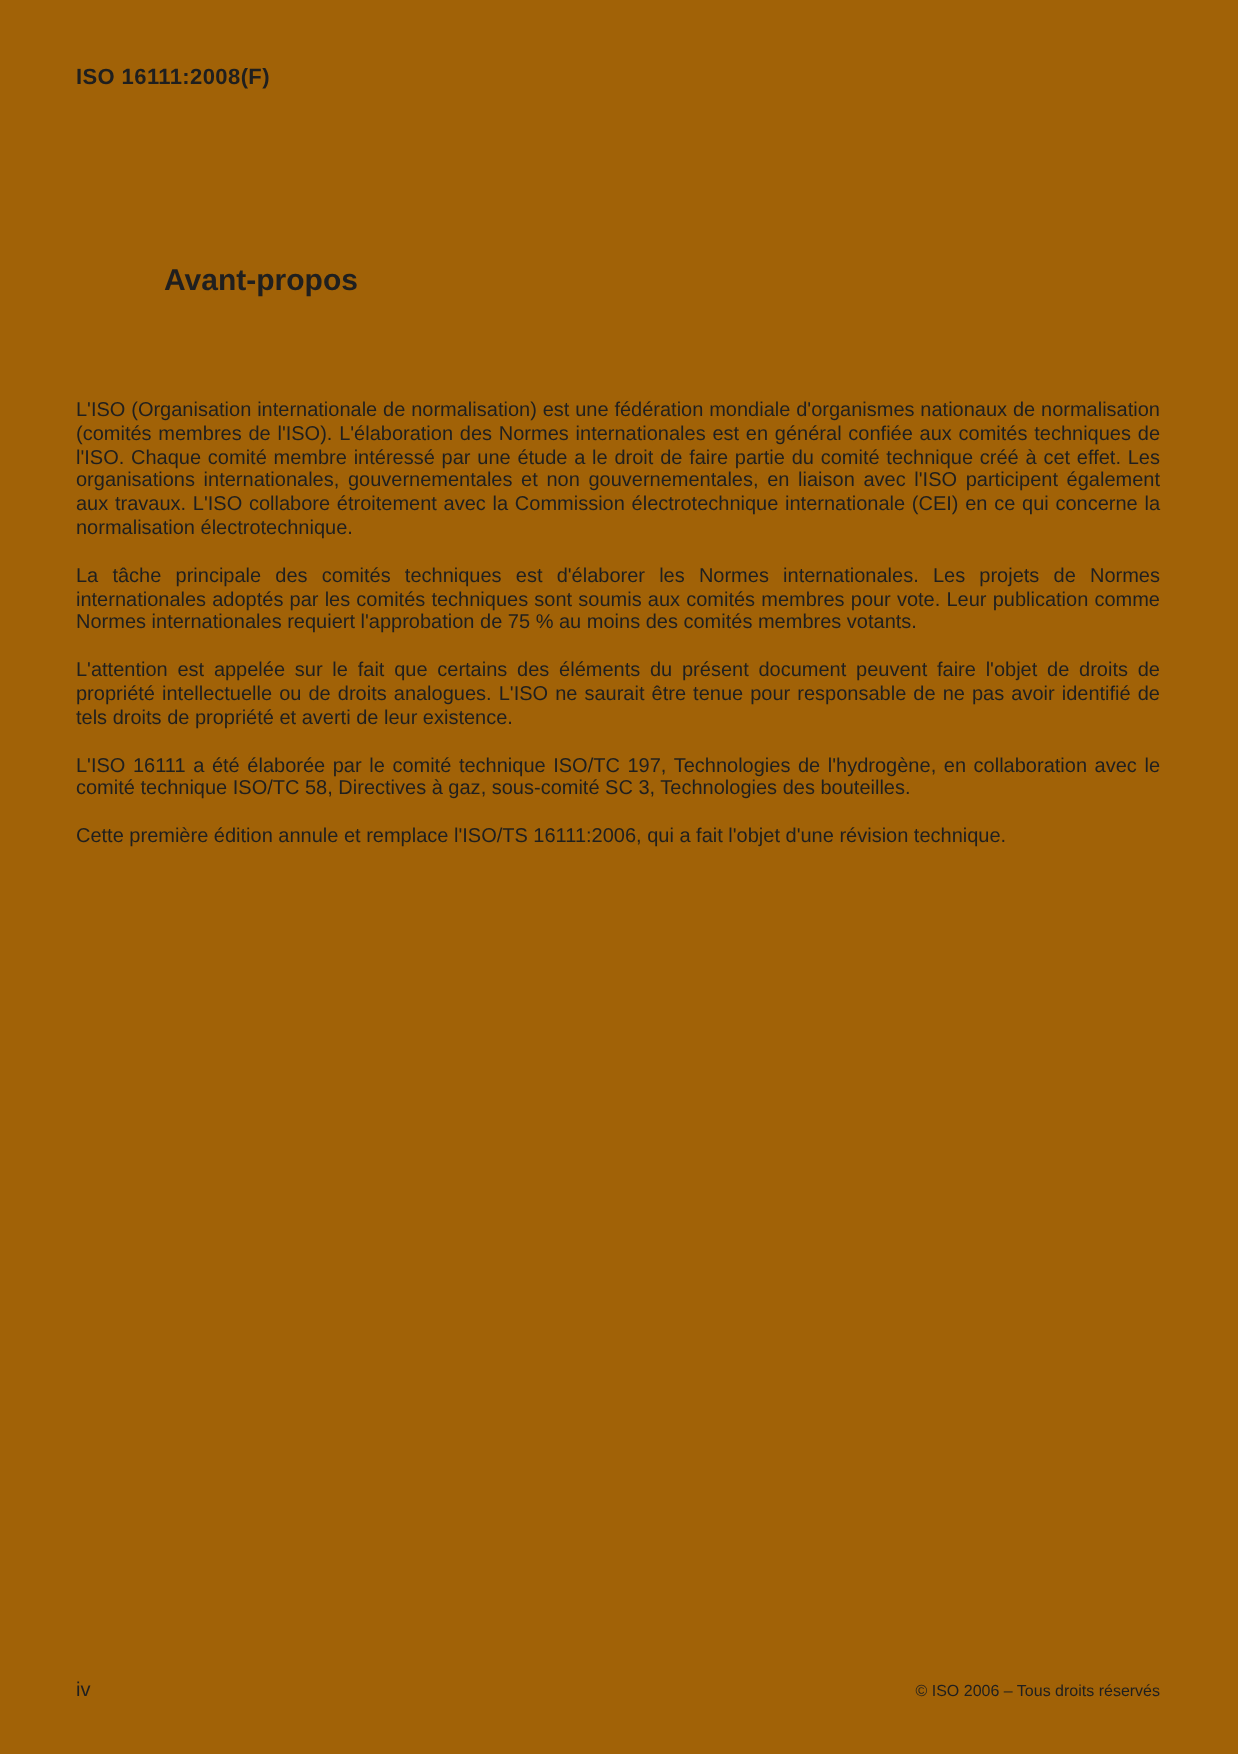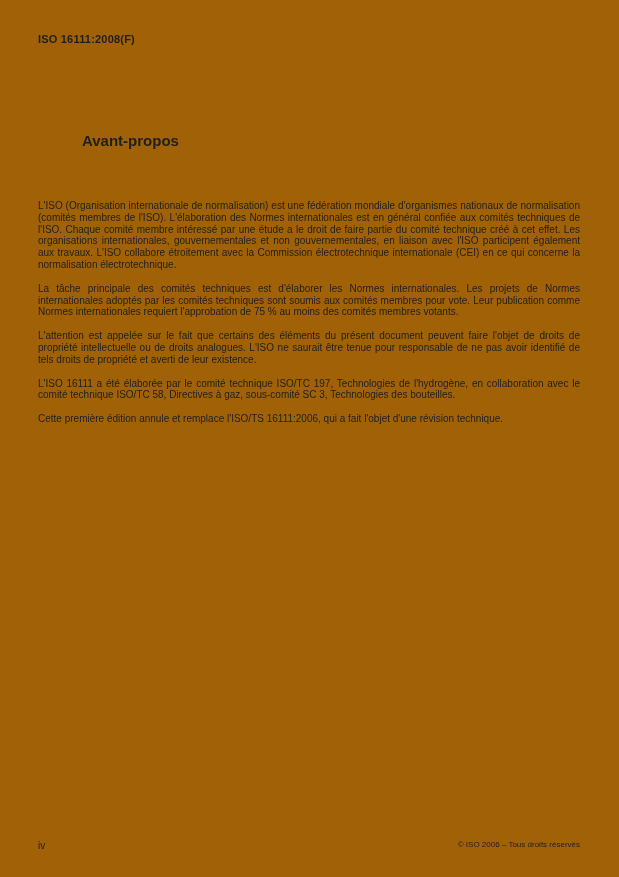--- a/index.html
+++ b/index.html
@@ -47,21 +47,21 @@
   }
   .italic {
   }
   .doc-footer {
     position: absolute;
     left: 38px;
     right: 39px;
     top: 840px;
     display: flex;
     justify-content: space-between;
-    align-items: flex-start;
+    align-items: center;
   }
   .page-number {
     font-size: 10px;
   }
   .copyright {
     font-size: 8px;
   }
 </style>
 </head>
 <body>

